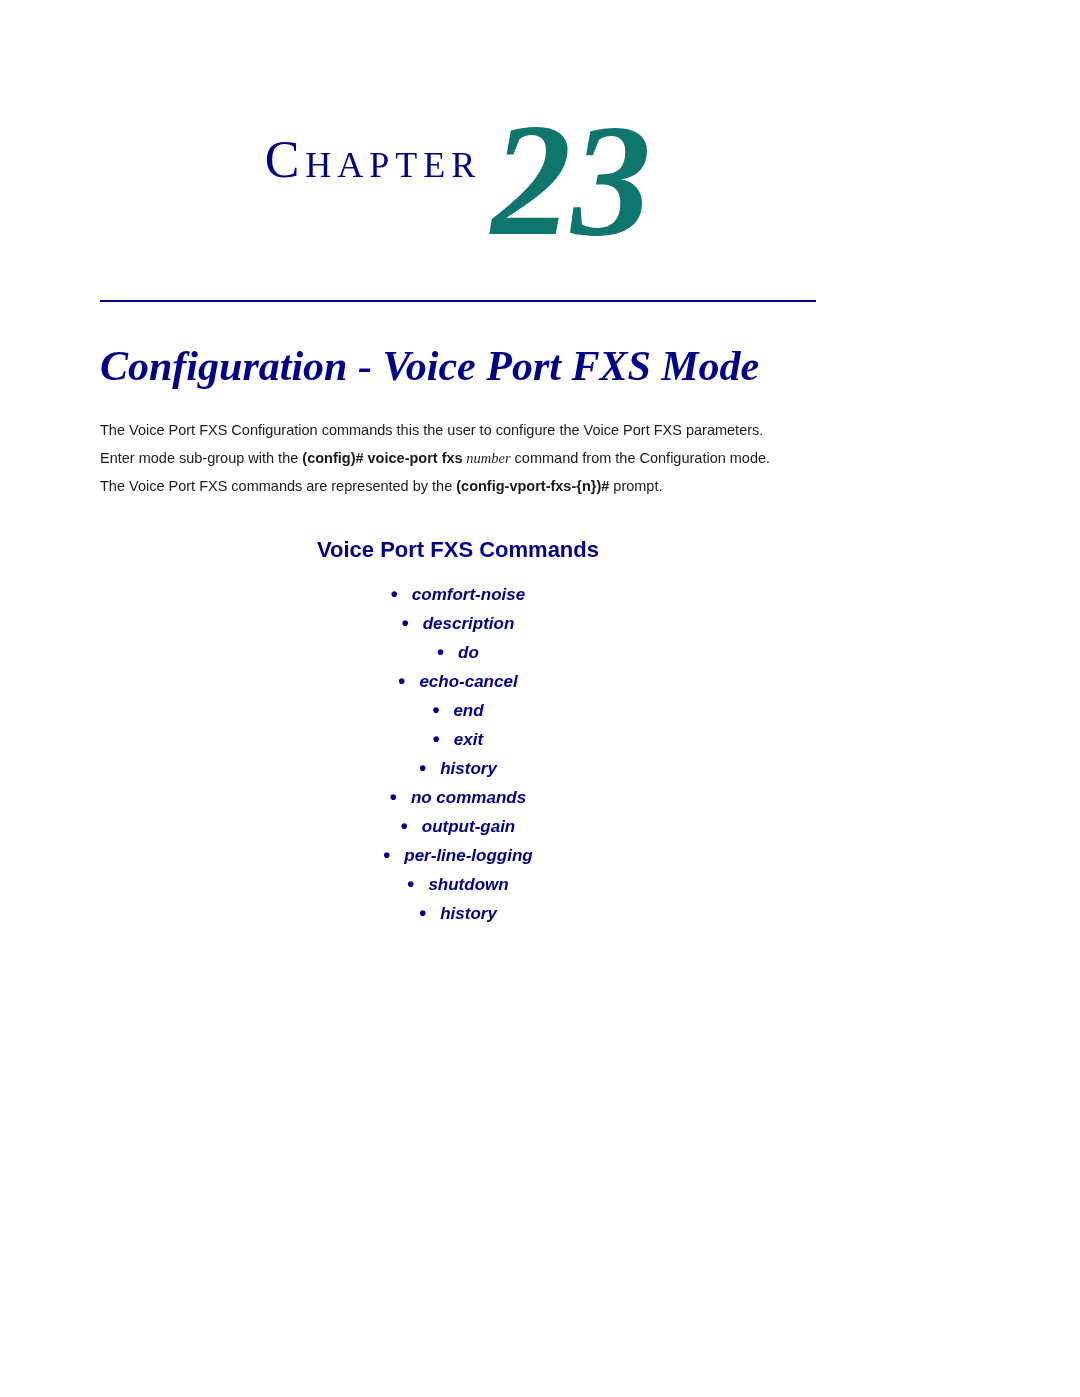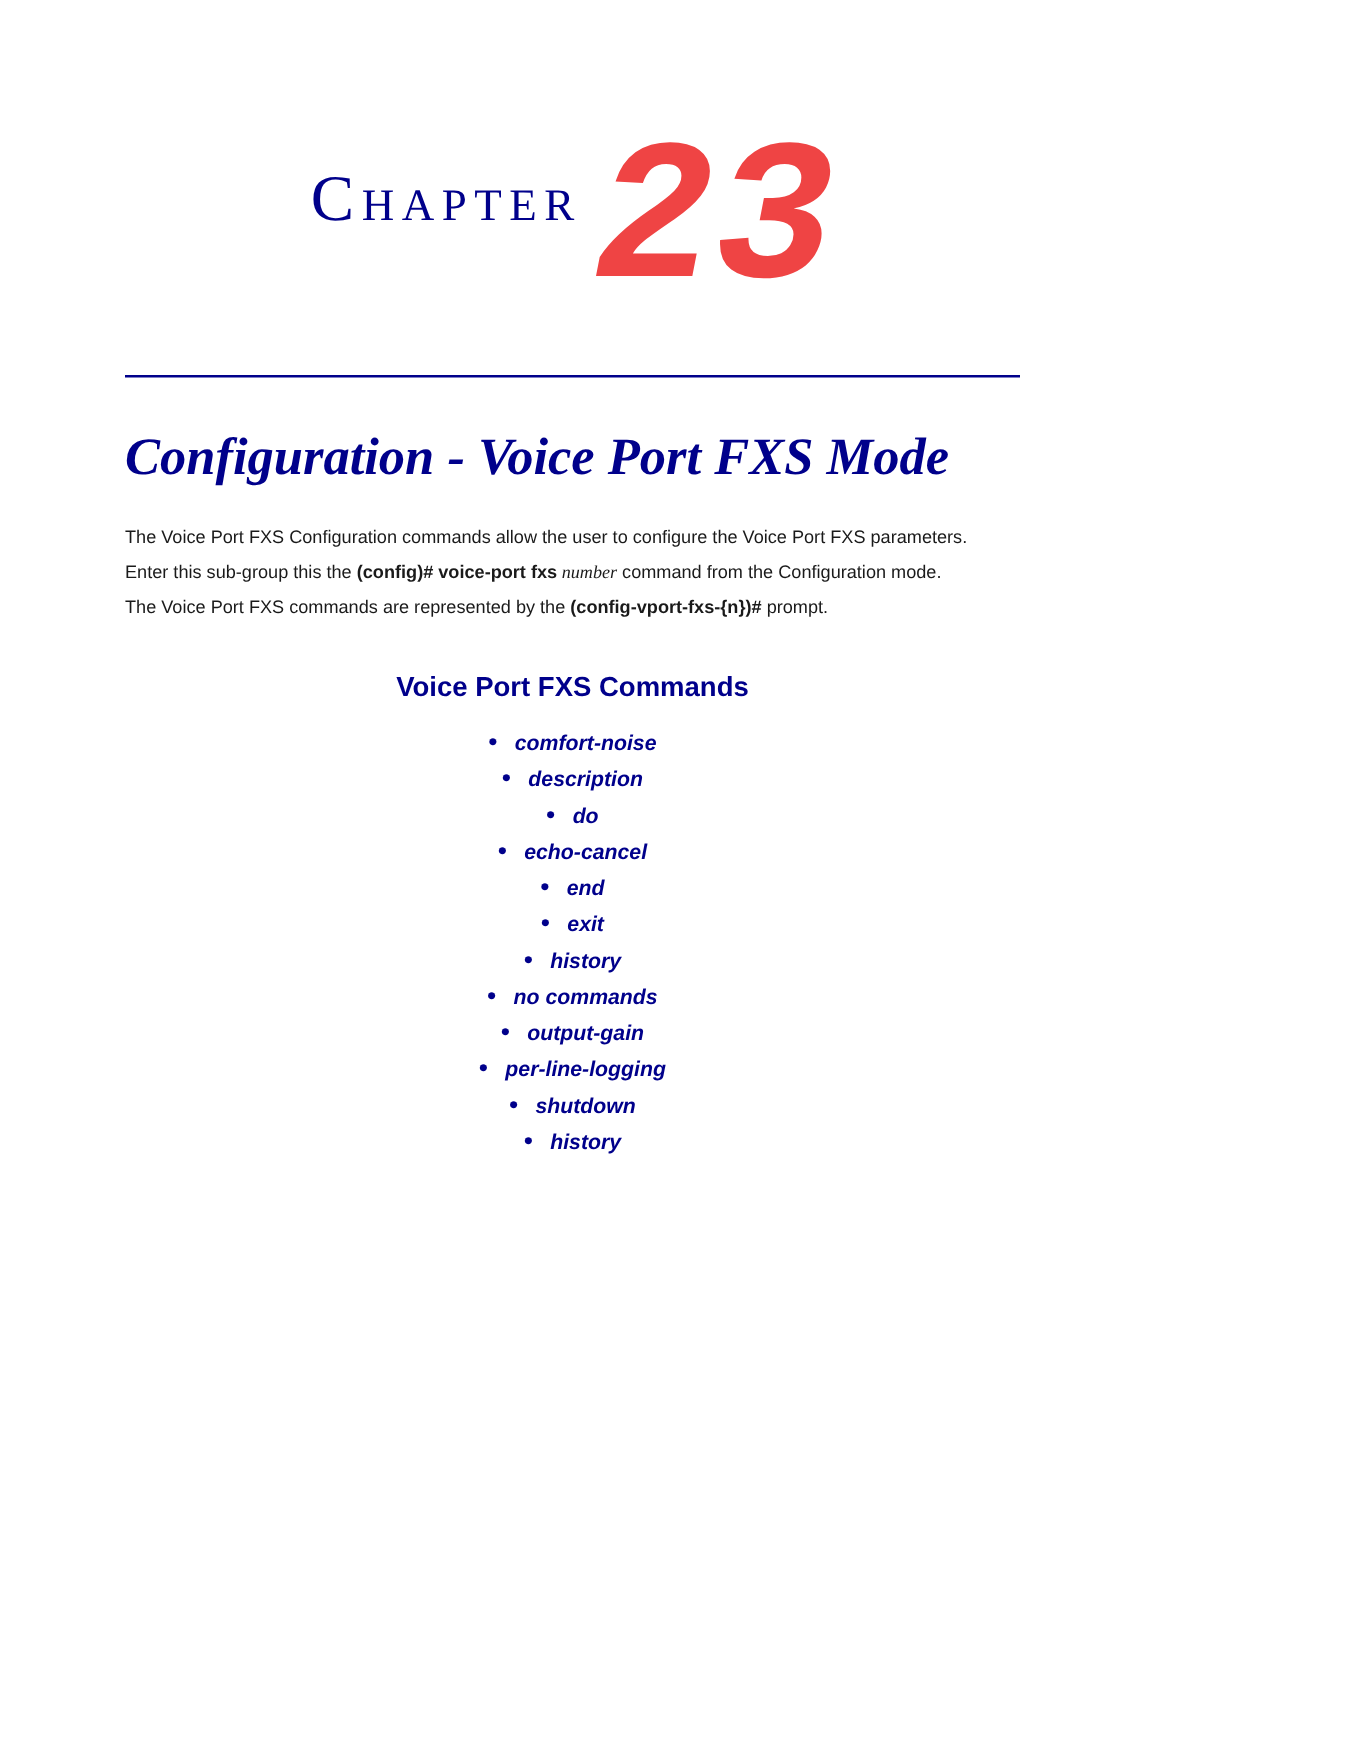--- a/index.html
+++ b/index.html
@@ -38,23 +38,23 @@
       font-size: 52px;
       font-variant: small-caps;
       color: #00008B;
       letter-spacing: 6px;
       font-weight: normal;
       margin-top: 30px;
       margin-right: 10px;
     }
 
     .chapter-number {
-      font-family: Liberation Mono, monospace;
+      font-family: Liberation Serif, serif;
       font-size: 160px;
-      color: #ef4444;
+      color: #0f766e;
       font-weight: bold;
       line-height: 1;
       font-style: italic;
     }
 
     
     .chapter-rule {
       border: none;
       border-top: 2px solid #00008B;
       margin: 10px 0 40px 0;
@@ -136,24 +136,24 @@
 
   <div class="chapter-header">
     <span class="chapter-word">Chapter</span>
     <span class="chapter-number">23</span>
   </div>
 
   <hr class="chapter-rule">
 
   <div class="chapter-title">Configuration - Voice Port FXS Mode</div>
 
-  <p class="body-text">The Voice Port FXS Configuration commands allow the user to configure the Voice Port FXS parameters.</p>
+  <p class="body-text">The Voice Port FXS Configuration commands this the user to configure the Voice Port FXS parameters.</p>
 
   <p class="body-text">
-    <span>Enter this sub-group this the </span><span class="bold">(config)# voice-port fxs</span><span class="italic"> number</span><span> command from the Configuration mode.</span>
+    <span>Enter mode sub-group with the </span><span class="bold">(config)# voice-port fxs</span><span class="italic"> number</span><span> command from the Configuration mode.</span>
   </p>
 
   <p class="body-text">
     <span>The Voice Port FXS commands are represented by the </span><span class="bold">(config-vport-fxs-{n})#</span><span> prompt.</span>
   </p>
 
   <div class="section-heading">Voice Port FXS Commands</div>
 
   <ul class="command-list">
   <li>comfort-noise</li>

